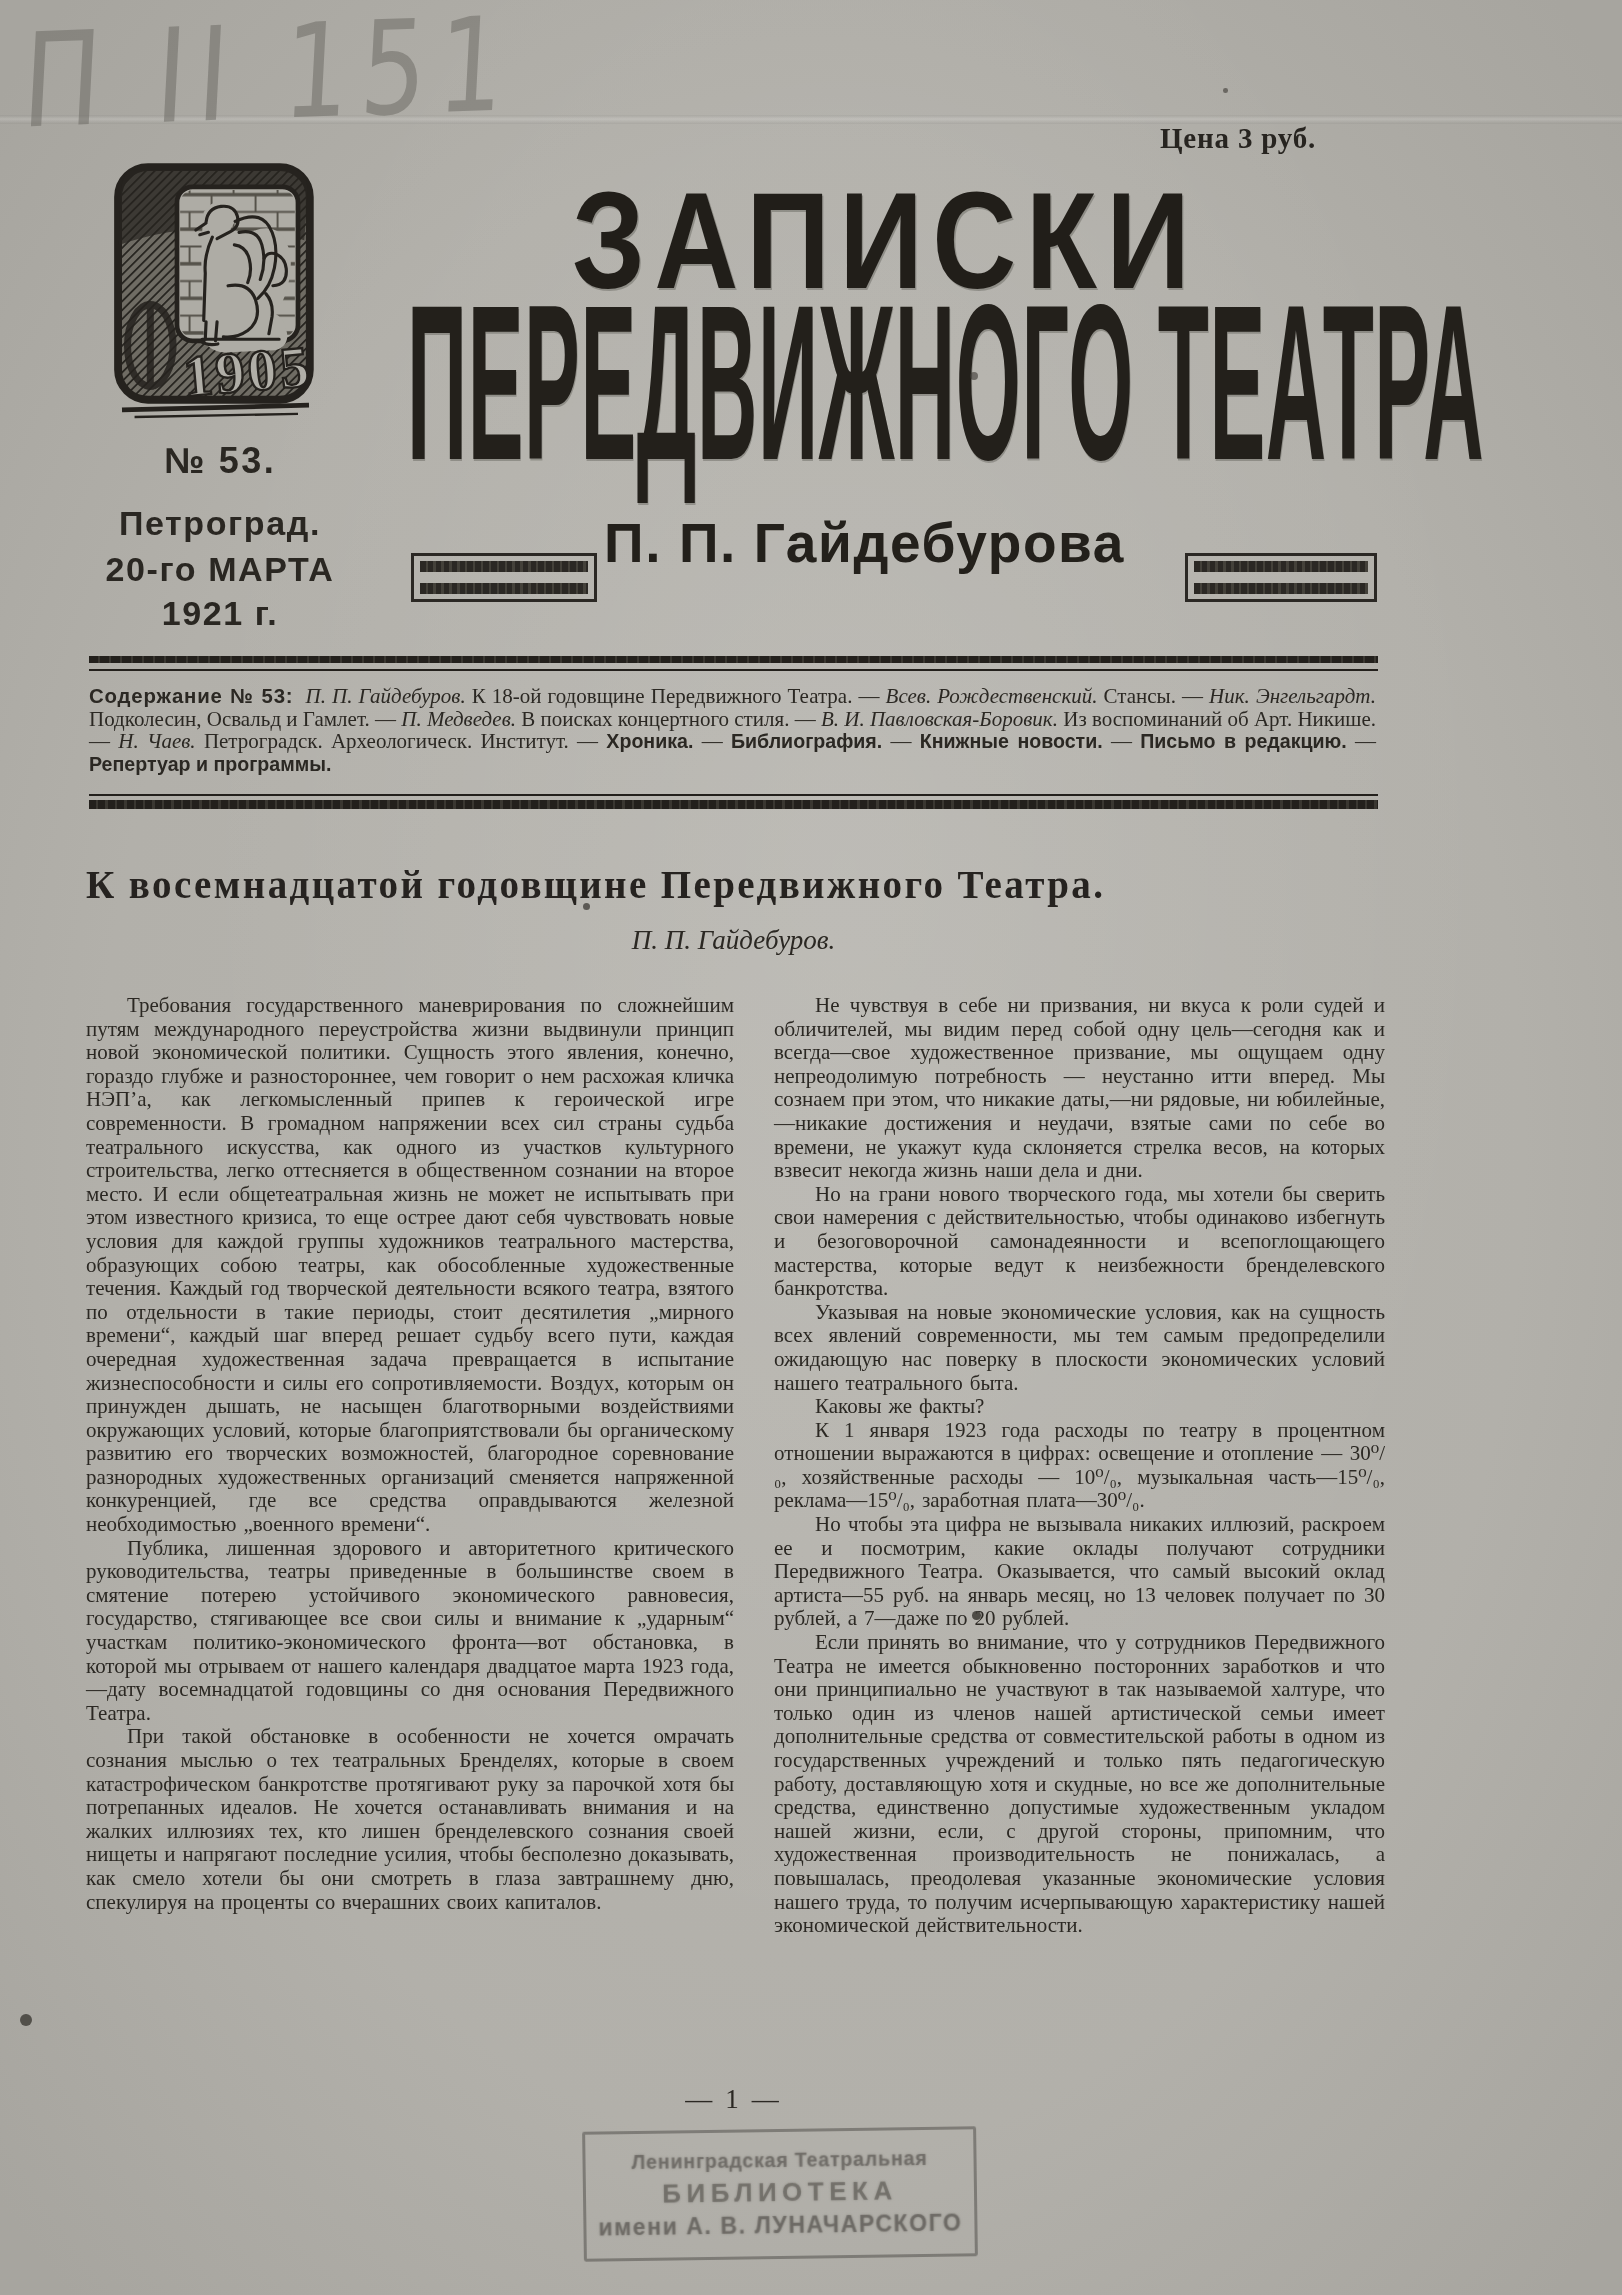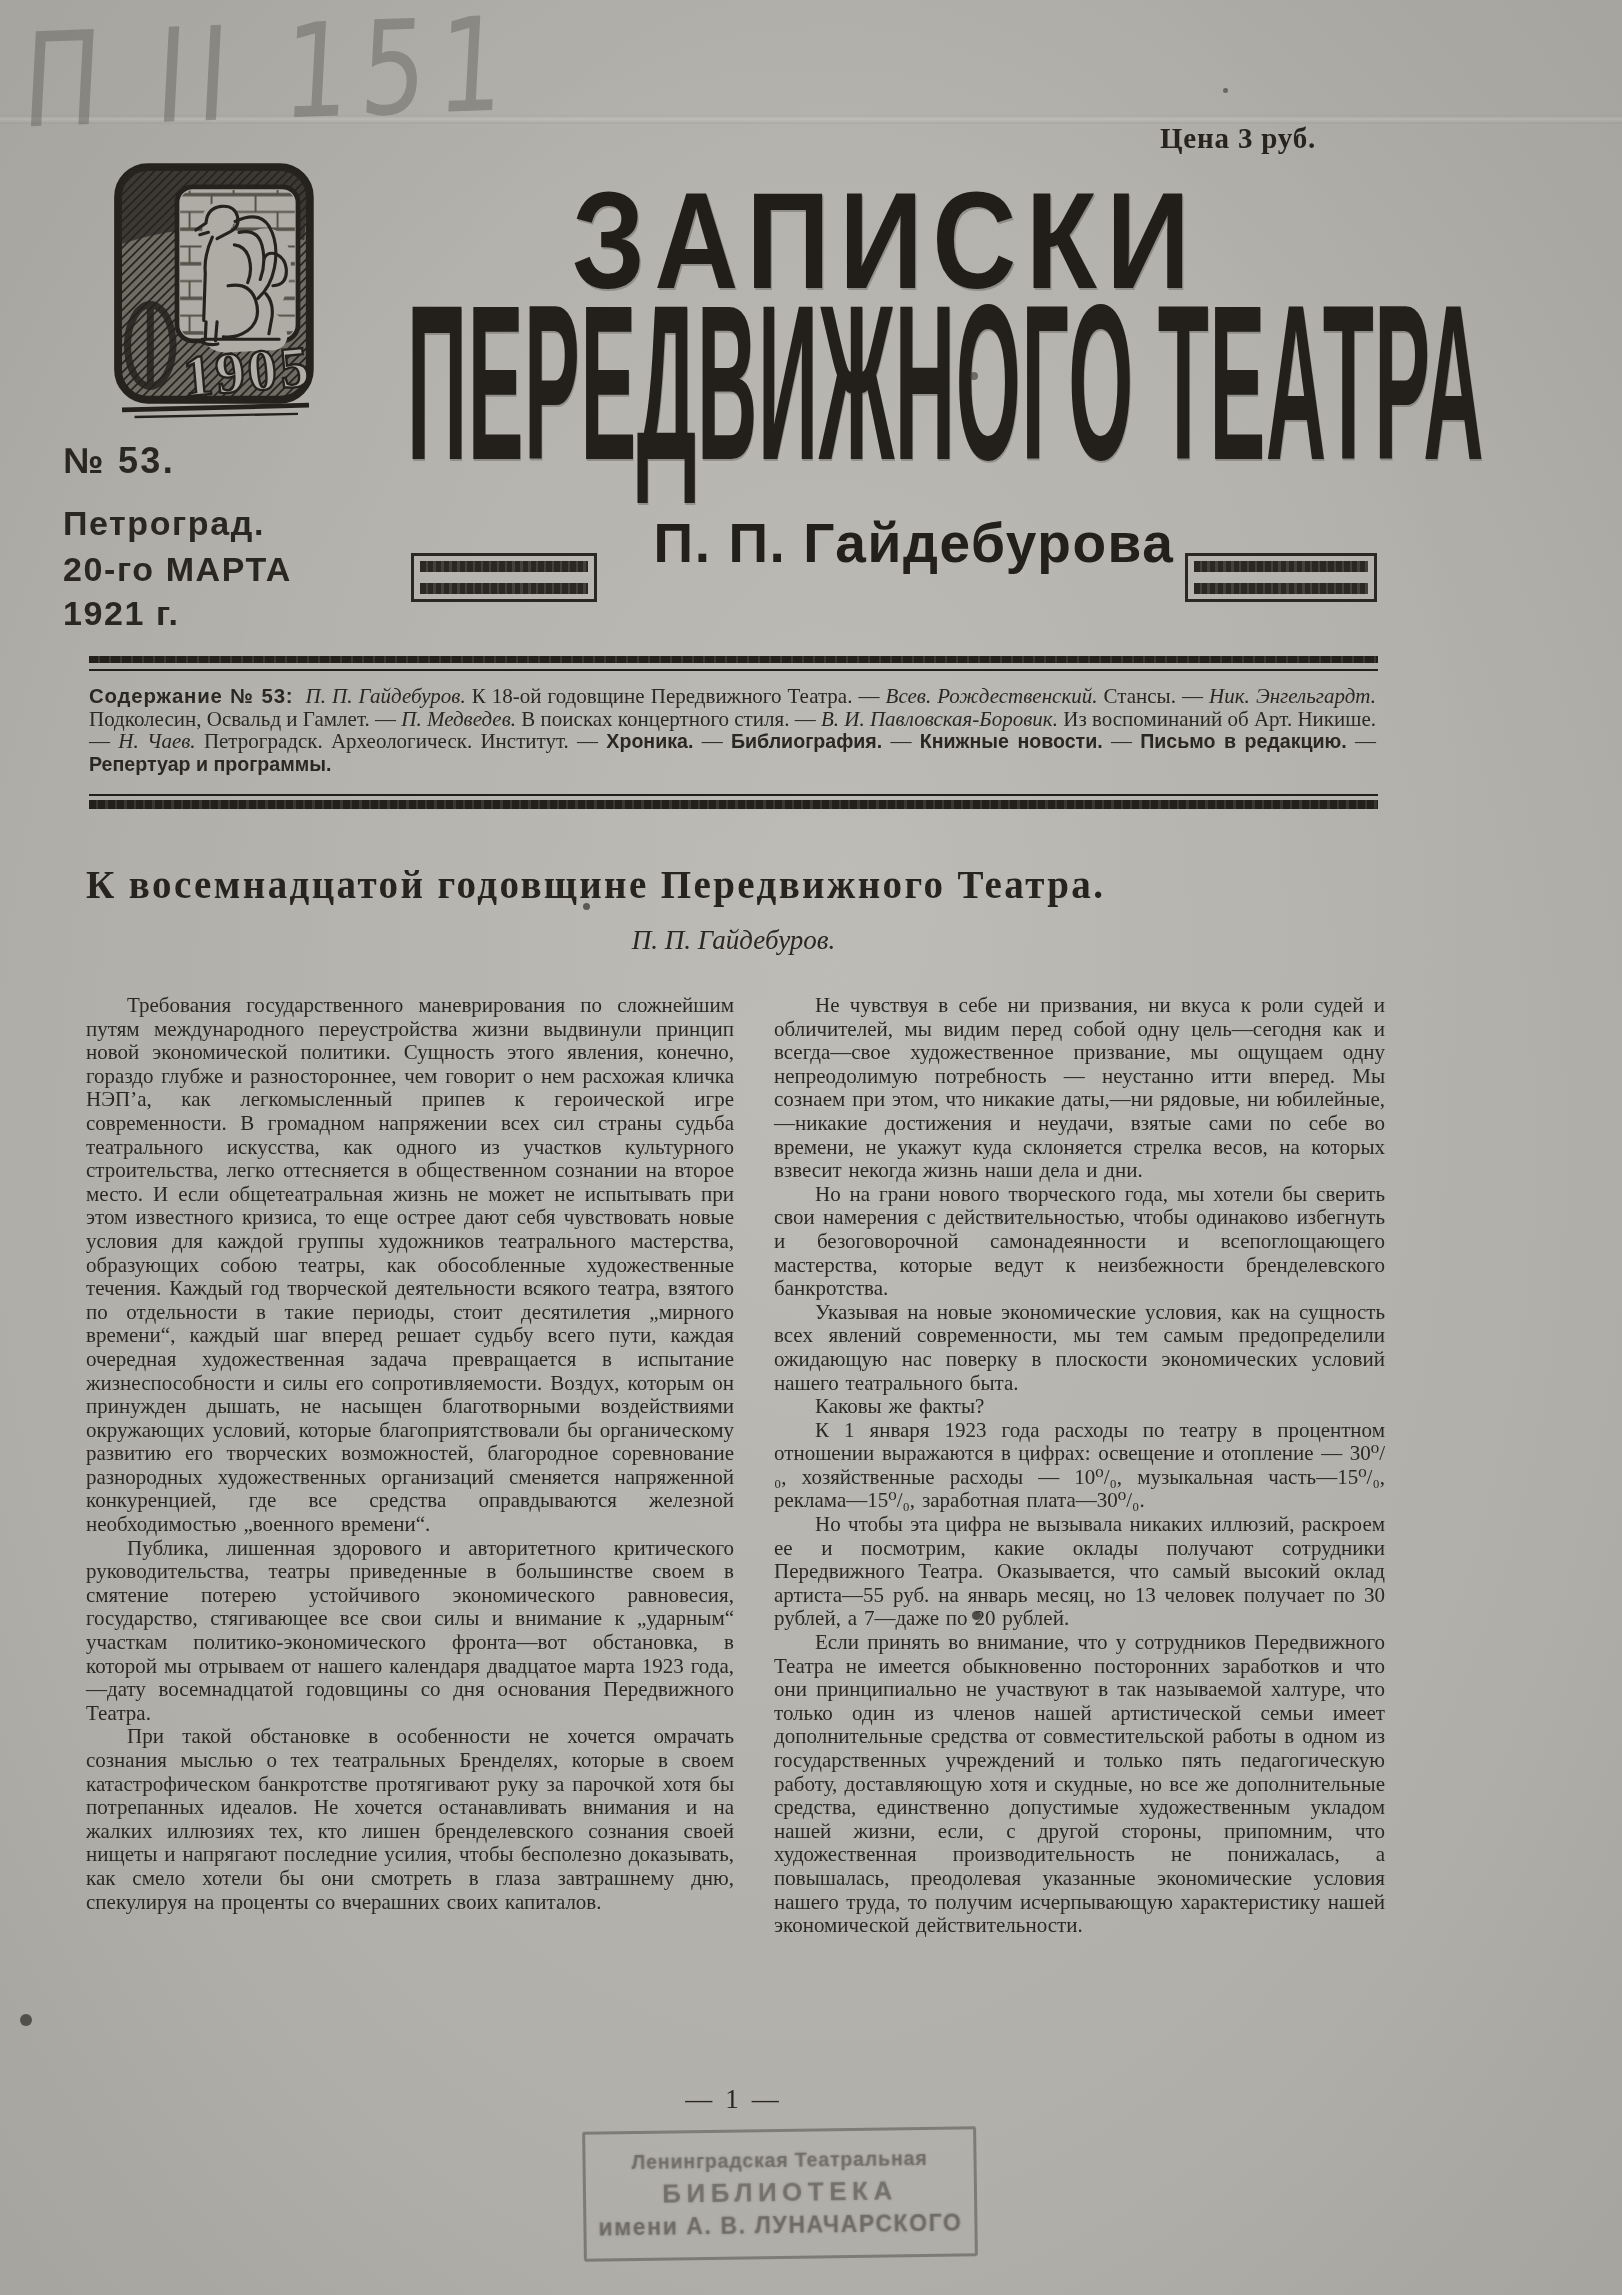--- a/index.html
+++ b/index.html
@@ -20,40 +20,40 @@
   
   .pencil {
     left:27px; top:4.7px; font-family:"DejaVu Sans",sans-serif;
     font-size:104px; letter-spacing:11px; color:rgba(104,101,96,0.50);
     transform:rotate(-2deg) skewX(-5deg) scaleY(1.25); transform-origin:left top;
     white-space:nowrap;
   }
   
   .price { left:1160px; top:122px; font-weight:bold; font-size:29px; letter-spacing:0.8px; color:#272420; }
   
-  .issue { left:63px; width:314px; text-align:left;
+  .issue { left:63px; width:314px; text-align:center;
     font-family:"Liberation Sans","DejaVu Sans",sans-serif; font-weight:bold; color:#2a2722; }
   .issue-number { top:440px; font-size:36px; letter-spacing:2.4px; }
   .issue-city   { top:504px; font-size:34px; letter-spacing:1.6px; }
   .issue-date1  { top:550px; font-size:34px; letter-spacing:1.6px; }
   .issue-date2  { top:594px; font-size:34px; letter-spacing:1.6px; }
   
   .title-line1 {
     left:572px; top:162px; font-family:"Liberation Sans","DejaVu Sans",sans-serif;
     font-weight:bold; font-size:137px; letter-spacing:11px; color:#211e19;
     white-space:nowrap; transform:scaleX(0.85); transform-origin:left top;
     text-shadow:1.6px 1.6px 0 rgba(33,30,25,0.25);
   }
   .title-line2 {
     left:407px; top:257px; font-family:"Liberation Sans","DejaVu Sans",sans-serif;
     font-weight:bold; font-size:220px; letter-spacing:1.6px; color:#23201b;
     white-space:nowrap; transform:scaleX(0.38); transform-origin:left top;
     text-shadow:1.6px 1.6px 0 rgba(33,30,25,0.25);
   }
-  .owners { left:604px; top:507px; width:620px; text-align:center;
+  .owners { left:604px; top:507px; width:620px; text-align:left;
     font-family:"Liberation Sans","DejaVu Sans",sans-serif; font-weight:bold;
     font-size:55px; line-height:72px; color:#23201b; letter-spacing:1.6px; }
   
   .deco-box { border:3.9px solid #2b2824; display:flex; flex-direction:column;
     justify-content:space-between; padding:4.7px 6.3px; box-sizing:border-box; height:49px; }
   .deco-left  { left:411px; top:553px; width:186px; }
   .deco-right { left:1185px; top:553px; width:192px; }
   .deco-bar { height:11.8px;
     background:repeating-linear-gradient(90deg,#2b2824 0 5.5px,#44413a 5.5px 7.9px); }
   

